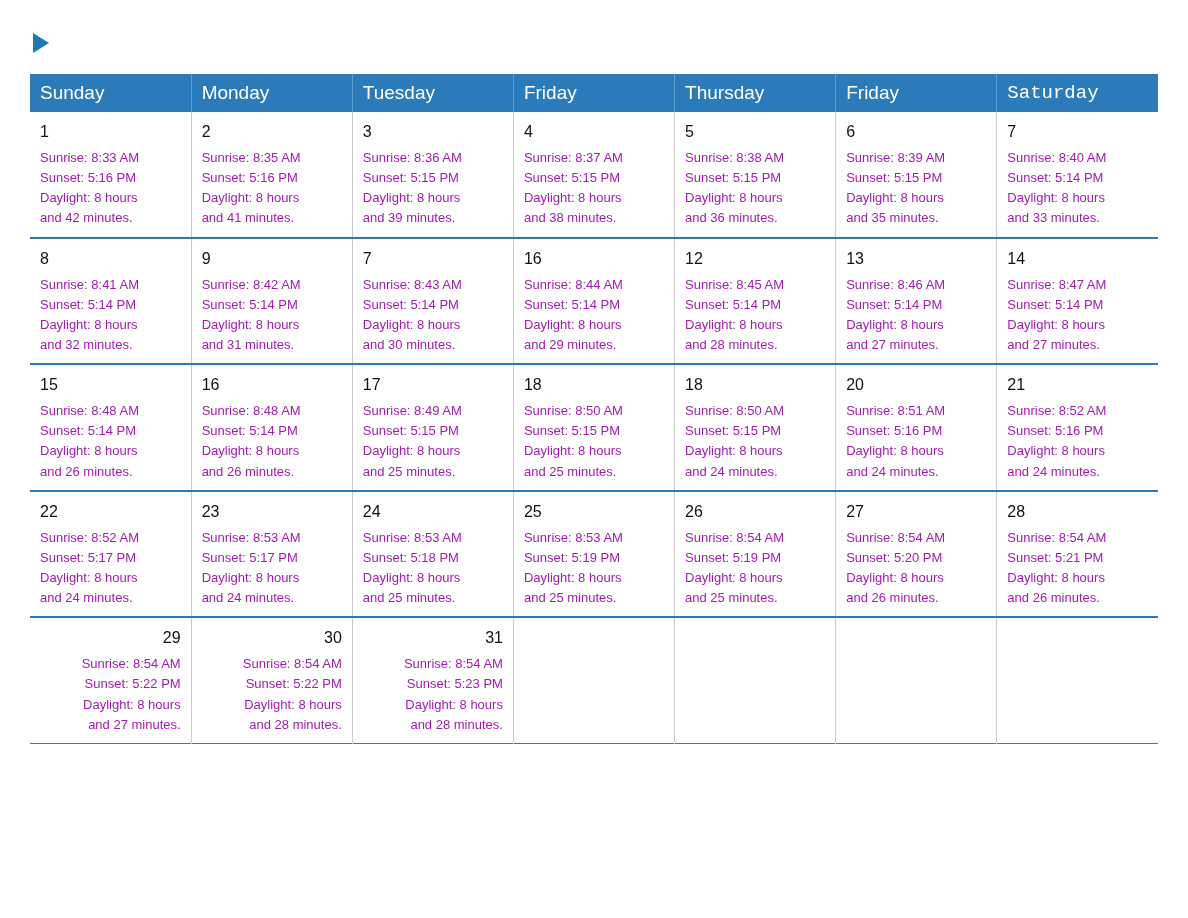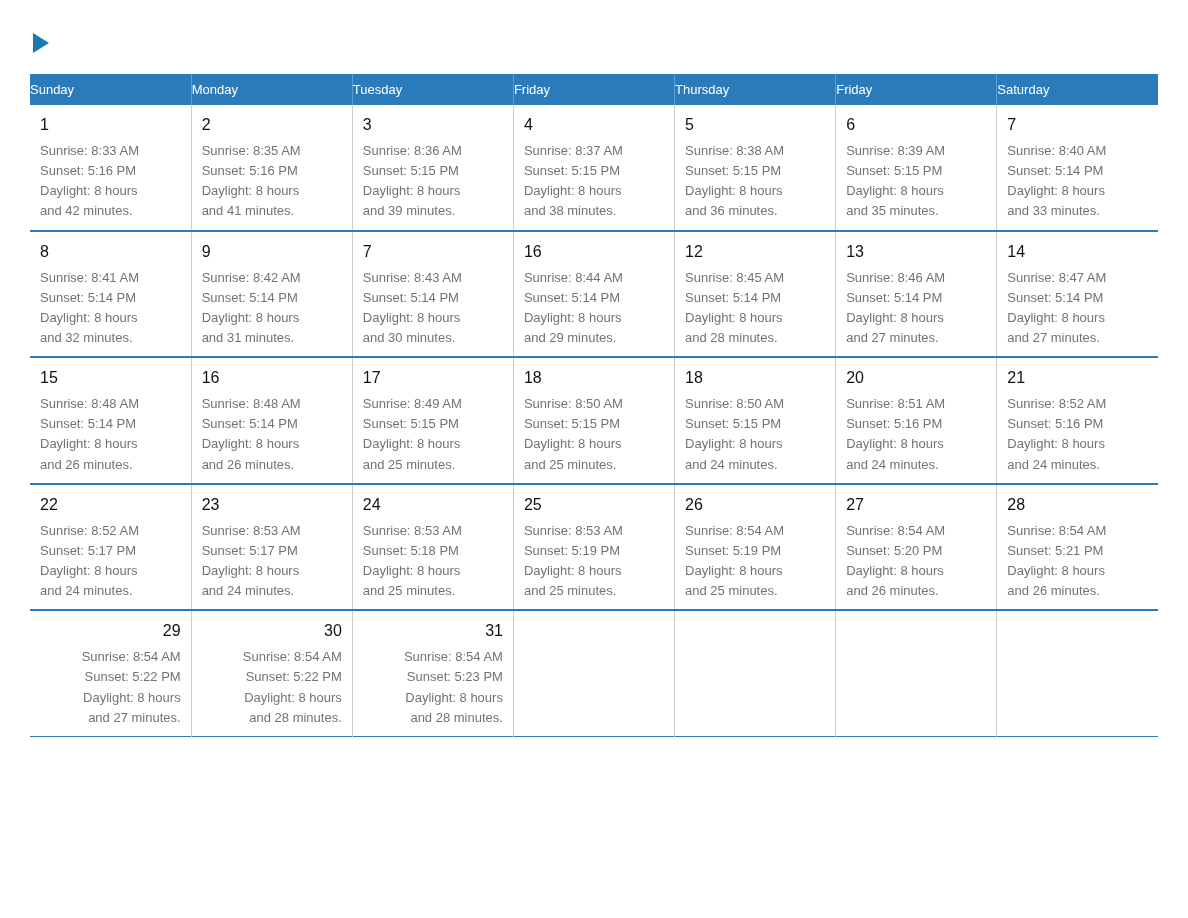--- a/index.html
+++ b/index.html
@@ -37,27 +37,27 @@
       margin-top: 4px;
     }
     table {
       width: 100%;
       border-collapse: collapse;
       table-layout: fixed;
     }
     thead th {
       background-color: #2b7bba;
       color: #fff;
-      padding: 8px 0;
+      padding: 8px 10px;
       text-align: left;
-      font-size: 13px;
+      font-size: 19px;
       font-weight: normal;
       border-right: 1px solid #5aa0d0;
     }
-    thead th:last-child { border-right: none; }
+    thead th:last-child { border-right: none; font-family: Liberation Mono, monospace; }
     tbody tr {
       border-bottom: 2px solid #2b7bba;
     }
     tbody td {
       padding: 8px 10px;
       vertical-align: top;
       font-size: 13.5px;
       line-height: 1.5;
       color: #333;
       border-right: 1px solid #ccc;
@@ -66,21 +66,21 @@
     .day-num {
       font-size: 16px;
       font-weight: normal;
       color: #111;
       display: block;
       margin-bottom: 4px;
     }
     .day-info {
       font-size: 13px;
       line-height: 1.55;
-      color: #737373;
+      color: #a21caf;
     }
     tbody tr:last-child {
       border-bottom: 1px solid #2b7bba;
       text-align: right;
     }
   </style>
 </head>
 <body>
 
 <div class="header">

